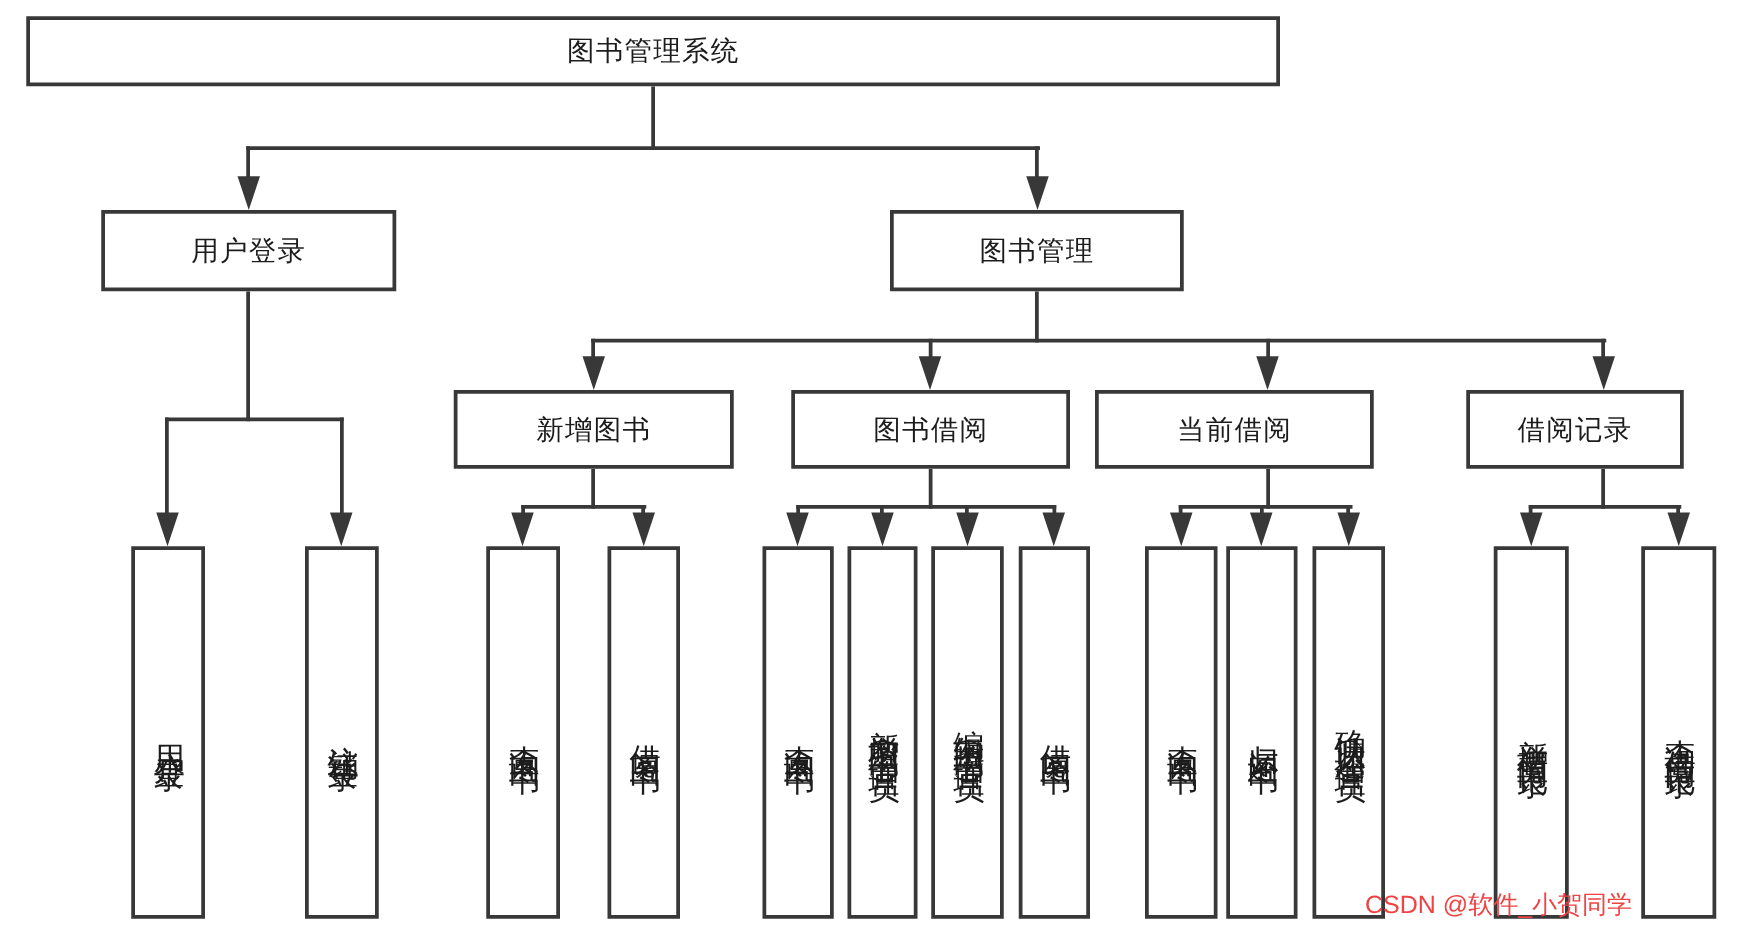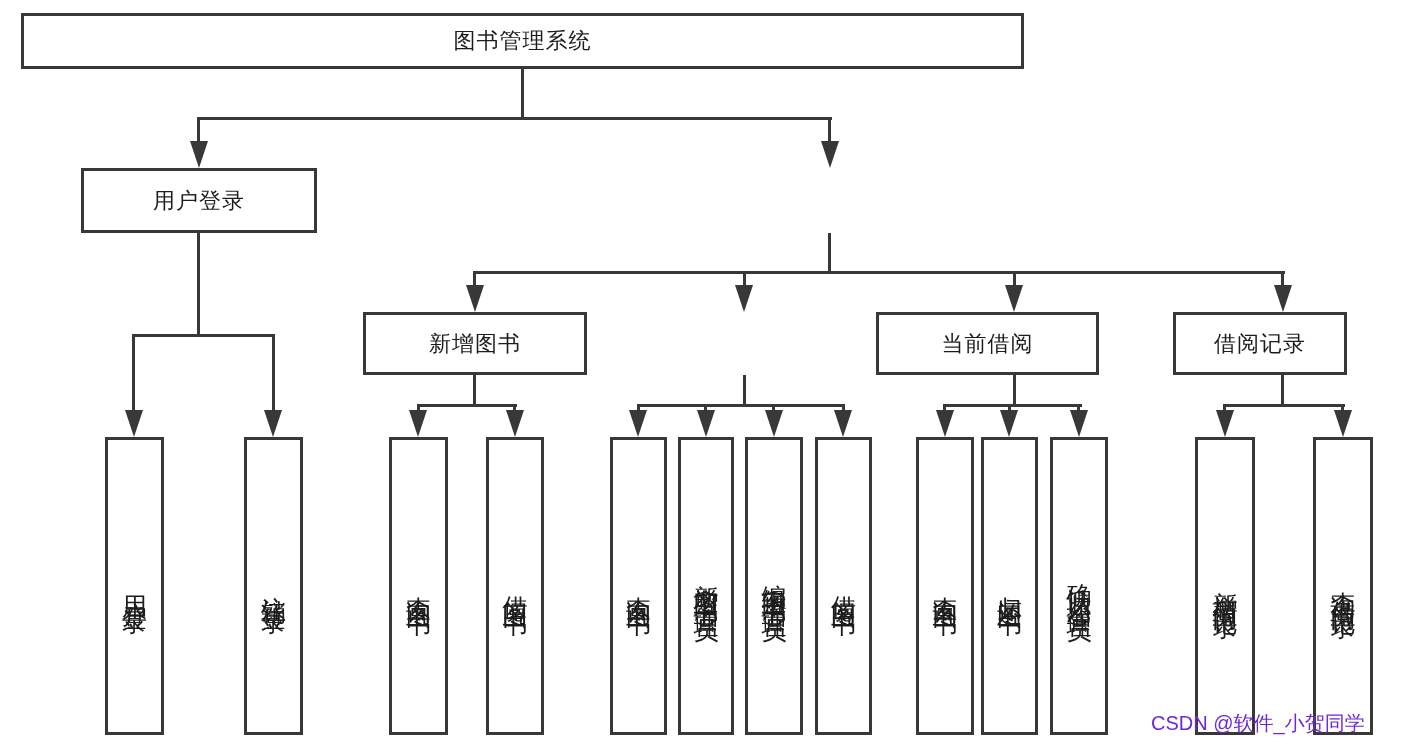--- a/index.html
+++ b/index.html
@@ -40,23 +40,23 @@
   .arrow{
     position:absolute;
     width:0;height:0;
     border-left:9px solid transparent;
     border-right:9px solid transparent;
     border-top:27px solid #383838;
     z-index:1;
   }
   .watermark{
     position:absolute;
-    left:1151px;top:710px;
+    left:1092px;top:710px;
     font-size:20px;
-    color:#6d28d9;
+    color:#ef4444;
     white-space:nowrap;
     z-index:5;
   }
 </style>
 </head>
 <body>
 
 <div id="canvas">
 
   <div class="vl" style="left:521px;top:69px;height:51px"></div>
@@ -118,23 +118,29 @@
   <div class="arrow" style="left:1216px;top:410px"></div>
   <div class="arrow" style="left:1334px;top:410px"></div>
 
   <div class="box" style="left:21px;top:13px;width:1003px;height:56px">
     <span class="h-label">图书管理系统</span>
   </div>
 
   <div class="box" style="left:81px;top:168px;width:236px;height:65px">
     <span class="h-label">用户登录</span>
   </div>
+  <div class="box" style="left:712px;top:168px;width:235px;height:65px">
+    <span class="h-label">图书管理</span>
+  </div>
 
   <div class="box" style="left:363px;top:312px;width:224px;height:63px">
     <span class="h-label">新增图书</span>
+  </div>
+  <div class="box" style="left:633px;top:312px;width:223px;height:63px">
+    <span class="h-label">图书借阅</span>
   </div>
   <div class="box" style="left:876px;top:312px;width:223px;height:63px">
     <span class="h-label">当前借阅</span>
   </div>
   <div class="box" style="left:1173px;top:312px;width:174px;height:63px">
     <span class="h-label">借阅记录</span>
   </div>
 
   <div class="box leaf" style="left:105px;top:437px;width:59px;height:298px">
     <span class="vtext">用户登录</span>

